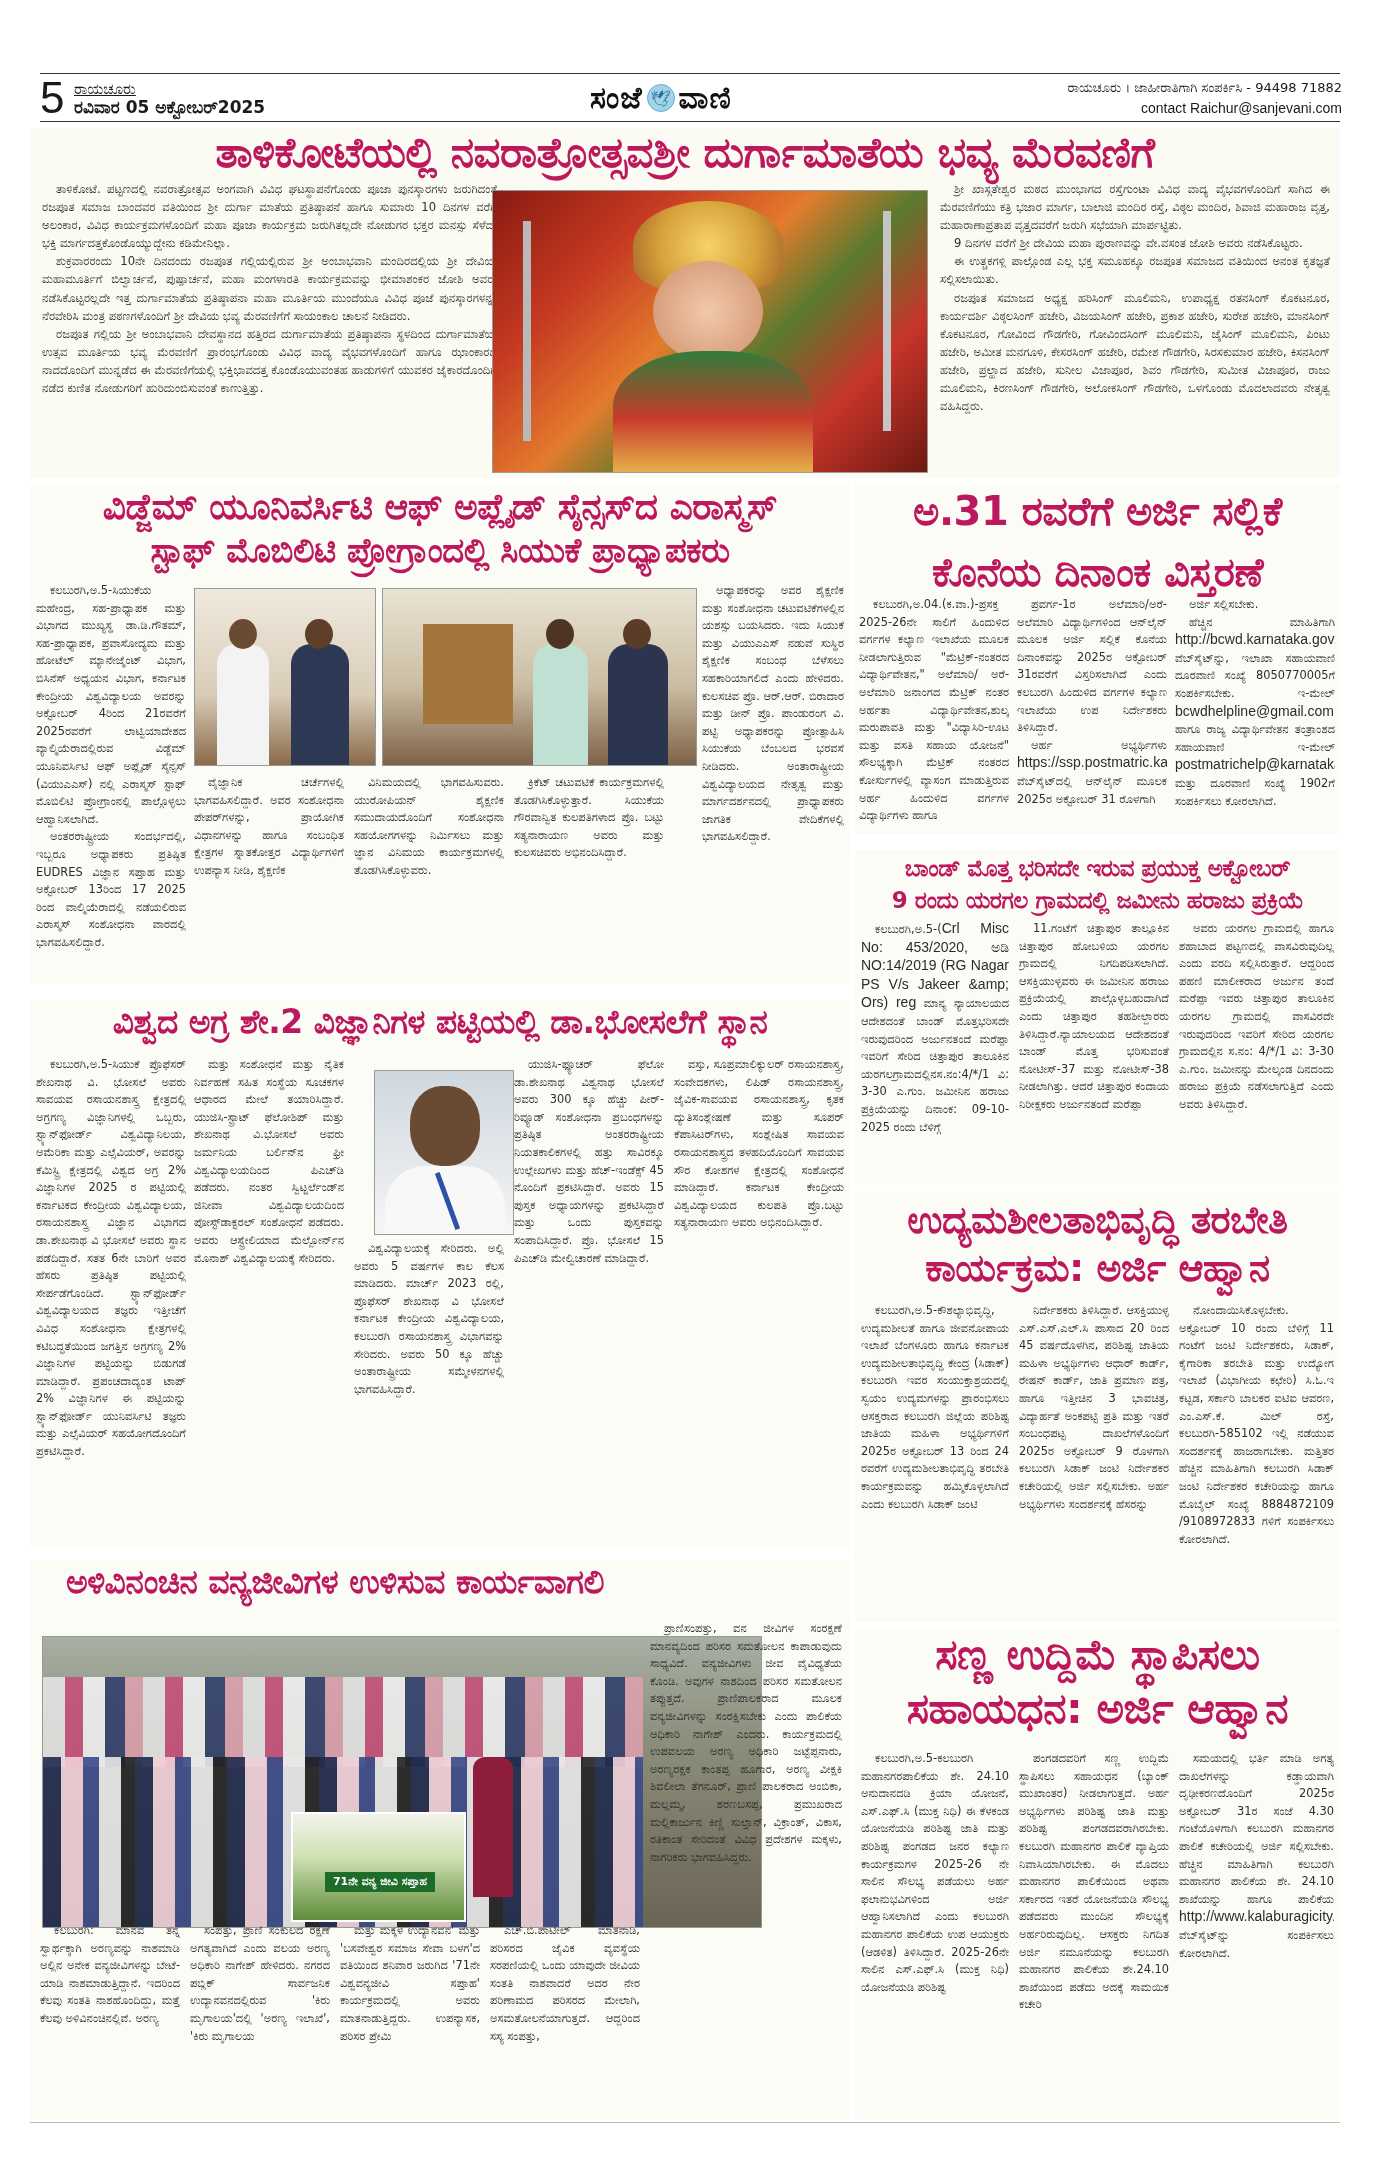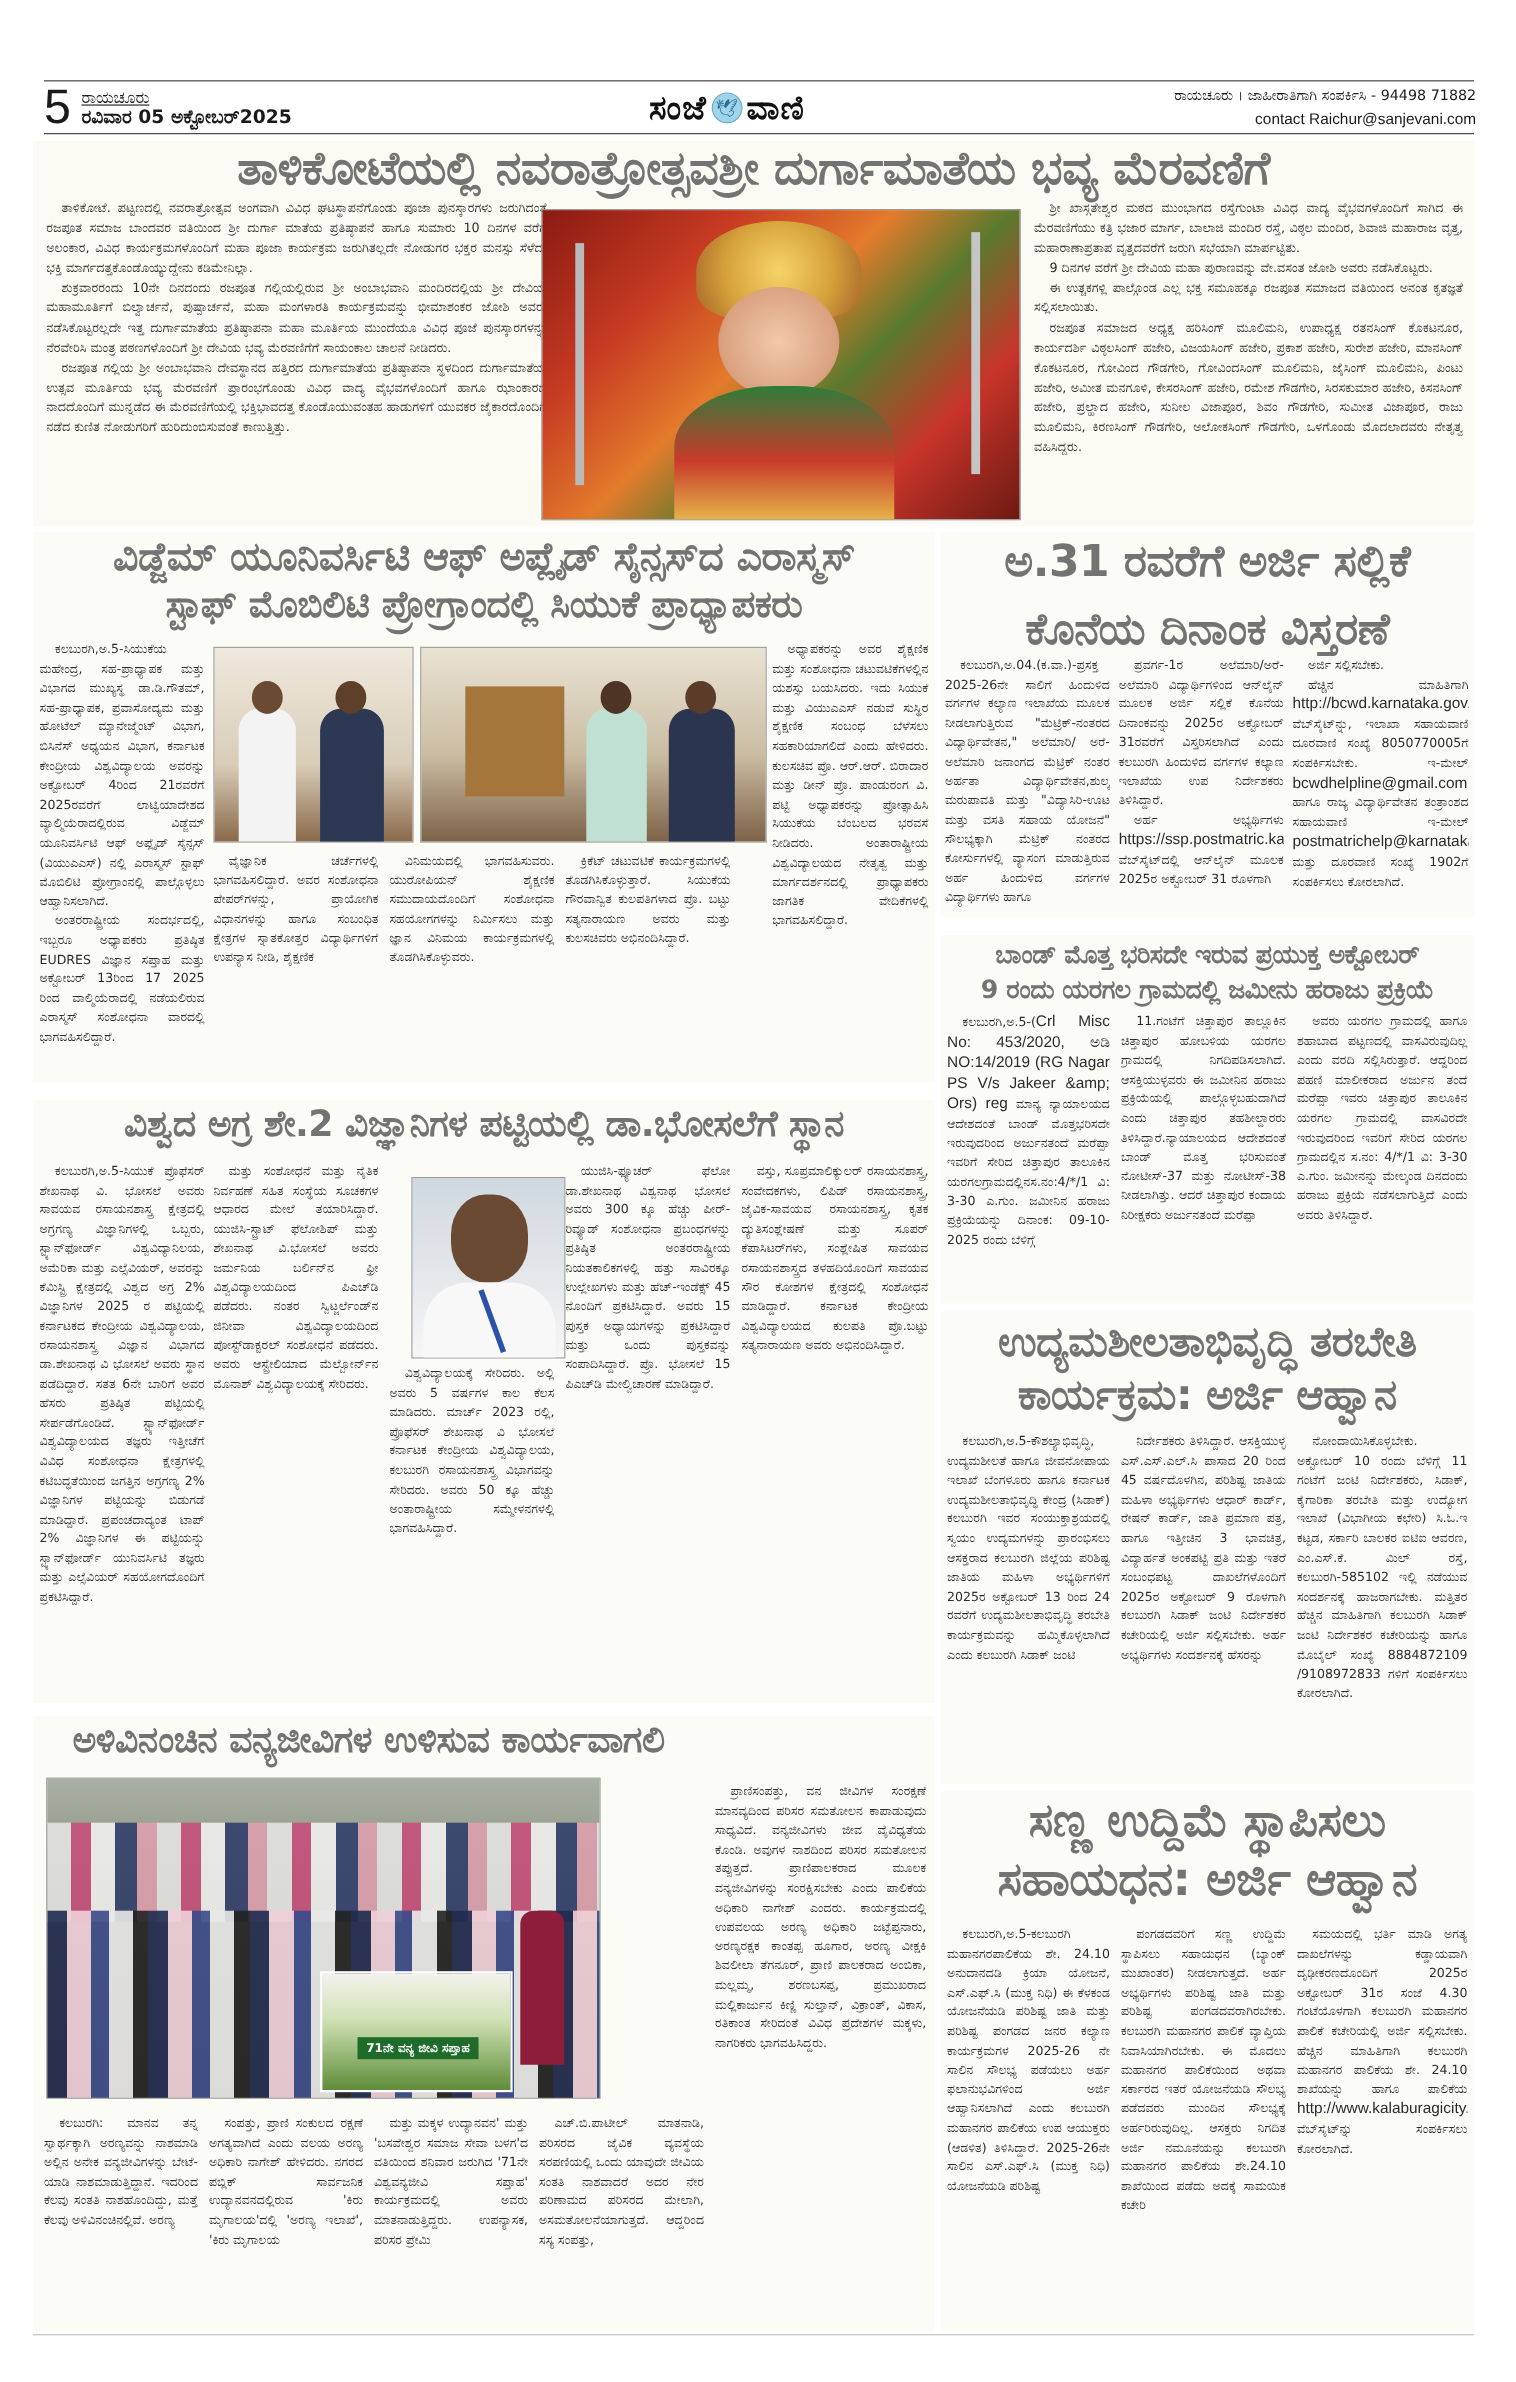--- a/index.html
+++ b/index.html
@@ -14,21 +14,21 @@
   .edition { left: 74px; top: 80px; font-size: 15px; text-decoration: underline; }
   .date { left: 74px; top: 97px; font-size: 17px; font-weight: bold; }
   .logo { left: 590px; top: 78px; height: 40px; display: flex; align-items: center; gap: 4px; }
   .logo-text { font-family: "DejaVu Serif", serif; font-weight: bold; font-size: 30px; letter-spacing: 1px; color: #111; }
   .logo-icon { width: 28px; height: 28px; border-radius: 50%; background: #9fd4ea; border: 1px solid #6aaac9; display: flex; align-items: center; justify-content: center; font-size: 16px; color: #2c6e92; }
   .contact1 { right: 36px; top: 80px; font-size: 13px; text-align: right; }
   .contact2 { right: 36px; top: 100px; font-size: 14px; text-align: right; font-family: "Liberation Sans", sans-serif; }
 
   
   .block { position: absolute; background: #fbfbf3; }
-  .headline { position: absolute; font-weight: bold; color: #737373; font-family: "DejaVu Sans", sans-serif; letter-spacing: -0.5px; line-height: 1.08; text-align: center; white-space: nowrap; }
+  .headline { position: absolute; font-weight: bold; color: #be185d; font-family: "DejaVu Sans", sans-serif; letter-spacing: -0.5px; line-height: 1.08; text-align: center; white-space: nowrap; }
   .col { position: absolute; font-size: 11.4px; line-height: 17.6px; text-align: justify; color: #2b2b2b; overflow: hidden; }
   .col p { text-indent: 14px; }
   .col .en { font-family: "Liberation Sans", sans-serif; font-size: 14px; }
 
   .photo { position: absolute; overflow: hidden; border: 1px solid #999; }
 </style>
 </head>
 <body>
 
 <div class="rule" style="left:40px;top:73px;width:1300px;height:1px;"></div>
@@ -163,21 +163,21 @@
   <div class="col" style="left:164px;top:110px;width:150px;height:315px;">
       <p>ನಿರ್ದೇಶಕರು ತಿಳಿಸಿದ್ದಾರೆ. ಆಸಕ್ತಿಯುಳ್ಳ ಎಸ್.ಎಸ್.ಎಲ್.ಸಿ ಪಾಸಾದ 20 ರಿಂದ 45 ವರ್ಷದೊಳಗಿನ, ಪರಿಶಿಷ್ಟ ಜಾತಿಯ ಮಹಿಳಾ ಅಭ್ಯರ್ಥಿಗಳು ಆಧಾರ್ ಕಾರ್ಡ್, ರೇಷನ್ ಕಾರ್ಡ್, ಜಾತಿ ಪ್ರಮಾಣ ಪತ್ರ, ಹಾಗೂ ಇತ್ತೀಚಿನ 3 ಭಾವಚಿತ್ರ, ವಿದ್ಯಾರ್ಹತೆ ಅಂಕಪಟ್ಟಿ ಪ್ರತಿ ಮತ್ತು ಇತರೆ ಸಂಬಂಧಪಟ್ಟ ದಾಖಲೆಗಳೊಂದಿಗೆ 2025ರ ಅಕ್ಟೋಬರ್ 9 ರೊಳಗಾಗಿ ಕಲಬುರಗಿ ಸಿಡಾಕ್ ಜಂಟಿ ನಿರ್ದೇಶಕರ ಕಚೇರಿಯಲ್ಲಿ ಅರ್ಜಿ ಸಲ್ಲಿಸಬೇಕು. ಅರ್ಹ ಅಭ್ಯರ್ಥಿಗಳು ಸಂದರ್ಶನಕ್ಕೆ ಹೆಸರನ್ನು</p>
     </div>
   <div class="col" style="left:324px;top:110px;width:155px;height:315px;">
       <p>ನೋಂದಾಯಿಸಿಕೊಳ್ಳಬೇಕು. ಅಕ್ಟೋಬರ್ 10 ರಂದು ಬೆಳಿಗ್ಗೆ 11 ಗಂಟೆಗೆ ಜಂಟಿ ನಿರ್ದೇಶಕರು, ಸಿಡಾಕ್, ಕೈಗಾರಿಕಾ ತರಬೇತಿ ಮತ್ತು ಉದ್ಯೋಗ ಇಲಾಖೆ (ವಿಭಾಗೀಯ ಕಛೇರಿ) ಸಿ.ಓ.ಇ ಕಟ್ಟಡ, ಸರ್ಕಾರಿ ಬಾಲಕರ ಐಟಿಐ ಆವರಣ, ಎಂ.ಎಸ್.ಕೆ. ಮಿಲ್ ರಸ್ತೆ, ಕಲಬುರಗಿ-585102 ಇಲ್ಲಿ ನಡೆಯುವ ಸಂದರ್ಶನಕ್ಕೆ ಹಾಜರಾಗಬೇಕು. ಮತ್ತಿತರ ಹೆಚ್ಚಿನ ಮಾಹಿತಿಗಾಗಿ ಕಲಬುರಗಿ ಸಿಡಾಕ್ ಜಂಟಿ ನಿರ್ದೇಶಕರ ಕಚೇರಿಯನ್ನು ಹಾಗೂ ಮೊಬೈಲ್ ಸಂಖ್ಯೆ 8884872109 /9108972833 ಗಳಿಗೆ ಸಂಪರ್ಕಿಸಲು ಕೋರಲಾಗಿದೆ.</p>
     </div>
 </div>
 
 <div class="block" style="left:30px;top:1560px;width:820px;height:560px;background:#fcfcf6;">
   <div class="headline" style="left:0;top:4px;width:610px;font-size:33px;">ಅಳಿವಿನಂಚಿನ ವನ್ಯಜೀವಿಗಳ ಉಳಿಸುವ ಕಾರ್ಯವಾಗಲಿ</div>
-  <div class="photo" style="left:12px;top:56px;width:504px;height:292px;background:linear-gradient(180deg,#a8b0a4 0%,#8c8f7c 35%,#7d7a68 65%,#6a6455 100%);">
+  <div class="photo" style="left:12px;top:76px;width:720px;height:292px;background:linear-gradient(180deg,#a8b0a4 0%,#8c8f7c 35%,#7d7a68 65%,#6a6455 100%);">
     <div style="position:absolute;left:0;top:40px;width:600px;height:90px;background:repeating-linear-gradient(90deg,#e8e8e8 0 22px,#c94b7a 22px 40px,#f5f5f5 40px 62px,#2c3a6a 62px 82px,#e0a0b0 82px 100px);opacity:0.85;"></div>
     <div style="position:absolute;left:0;top:120px;width:600px;height:172px;background:repeating-linear-gradient(90deg,#1f2a4e 0 18px,#f0d0d8 18px 40px,#3a4a8a 40px 56px,#e8e8e8 56px 78px,#222 78px 92px);opacity:0.9;"></div>
     <div style="position:absolute;left:248px;top:175px;width:175px;height:110px;background:linear-gradient(180deg,#f3f3ec 0%,#cfe2b4 40%,#5f8c3a 100%);border:2px solid #fff;">
       <div style="position:absolute;left:32px;top:58px;width:110px;height:20px;background:#1e6b2a;color:#fff;font-size:11px;font-weight:bold;text-align:center;line-height:20px;white-space:nowrap;overflow:hidden;">71ನೇ ವನ್ಯ ಜೀವಿ ಸಪ್ತಾಹ</div>
     </div>
     <div style="position:absolute;left:430px;top:120px;width:40px;height:140px;background:#8e1d3b;border-radius:12px 12px 0 0;"></div>
   </div>
   <div class="col" style="left:620px;top:60px;width:192px;height:480px;">
       <p>ಪ್ರಾಣಿಸಂಪತ್ತು, ವನ ಜೀವಿಗಳ ಸಂರಕ್ಷಣೆ ಮಾನವ್ಯದಿಂದ ಪರಿಸರ ಸಮತೋಲನ ಕಾಪಾಡುವುದು ಸಾಧ್ಯವಿದೆ. ವನ್ಯಜೀವಿಗಳು ಜೀವ ವೈವಿಧ್ಯತೆಯ ಕೊಂಡಿ. ಅವುಗಳ ನಾಶದಿಂದ ಪರಿಸರ ಸಮತೋಲನ ತಪ್ಪುತ್ತದೆ. ಪ್ರಾಣಿಪಾಲಕರಾದ ಮೂಲಕ ವನ್ಯಜೀವಿಗಳನ್ನು ಸಂರಕ್ಷಿಸಬೇಕು ಎಂದು ಪಾಲಿಕೆಯ ಅಧಿಕಾರಿ ನಾಗೇಶ್ ಎಂದರು. ಕಾರ್ಯಕ್ರಮದಲ್ಲಿ ಉಪವಲಯ ಅರಣ್ಯ ಅಧಿಕಾರಿ ಜಟ್ಟೆಪ್ಪನಾರು, ಅರಣ್ಯರಕ್ಷಕ ಕಾಂತಪ್ಪ ಹೂಗಾರ, ಅರಣ್ಯ ವೀಕ್ಷಕಿ ಶಿವಲೀಲಾ ತೆಗನೂರ್, ಪ್ರಾಣಿ ಪಾಲಕರಾದ ಅಂಬಿಕಾ, ಮಲ್ಲಮ್ಮ, ಶರಣಬಸಪ್ಪ, ಪ್ರಮುಖರಾದ ಮಲ್ಲಿಕಾರ್ಜುನ ಕಿಣ್ಣಿ ಸುಲ್ತಾನ್, ವಿಕ್ರಾಂತ್, ವಿಕಾಸ, ರತಿಕಾಂತ ಸೇರಿದಂತೆ ವಿವಿಧ ಪ್ರದೇಶಗಳ ಮಕ್ಕಳು, ನಾಗರಿಕರು ಭಾಗವಹಿಸಿದ್ದರು.</p>
     </div>

